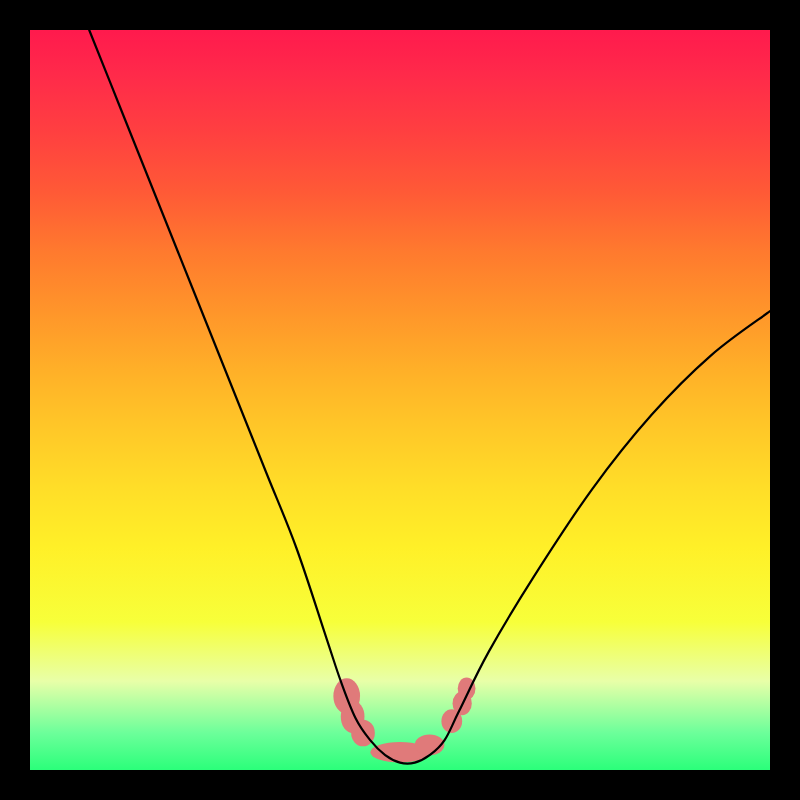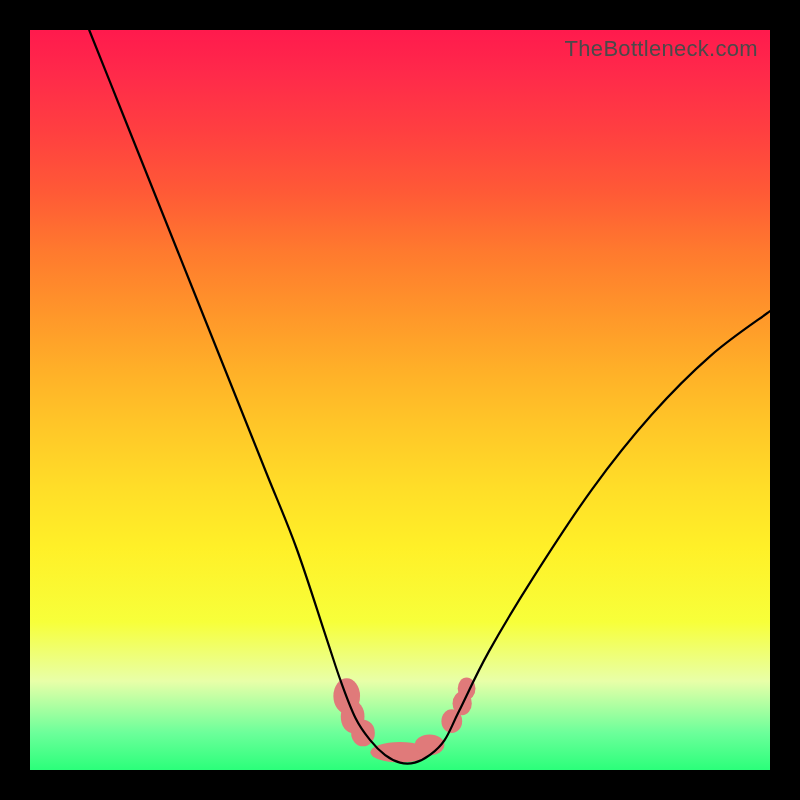--- a/index.html
+++ b/index.html
@@ -68,21 +68,20 @@
   .blob {
     fill: #e07a7a;
     stroke: none;
   }
 </style>
 </head>
 <body>
 
 <div class="frame">
   <div class="plot-area">
-    <div class="watermark">TheBottleneck.com</div>
     <svg class="curve" viewBox="0 0 740 740">
       <g>
           <ellipse class="blob" cx="316.71999999999997" cy="666" rx="13.320000000000002" ry="17.76"></ellipse>
           <ellipse class="blob" cx="322.64" cy="686.72" rx="11.84" ry="16.28"></ellipse>
           <ellipse class="blob" cx="333" cy="703" rx="11.84" ry="13.320000000000002"></ellipse>
           <ellipse class="blob" cx="370" cy="722.24" rx="29.6" ry="10.36"></ellipse>
           <ellipse class="blob" cx="399.6" cy="714.84" rx="14.8" ry="10.36"></ellipse>
           <ellipse class="blob" cx="421.79999999999995" cy="691.16" rx="10.36" ry="11.84"></ellipse>
           <ellipse class="blob" cx="432.15999999999997" cy="673.4" rx="9.620000000000001" ry="11.84"></ellipse>
           <ellipse class="blob" cx="436.59999999999997" cy="658.6" rx="8.88" ry="11.1"></ellipse>

